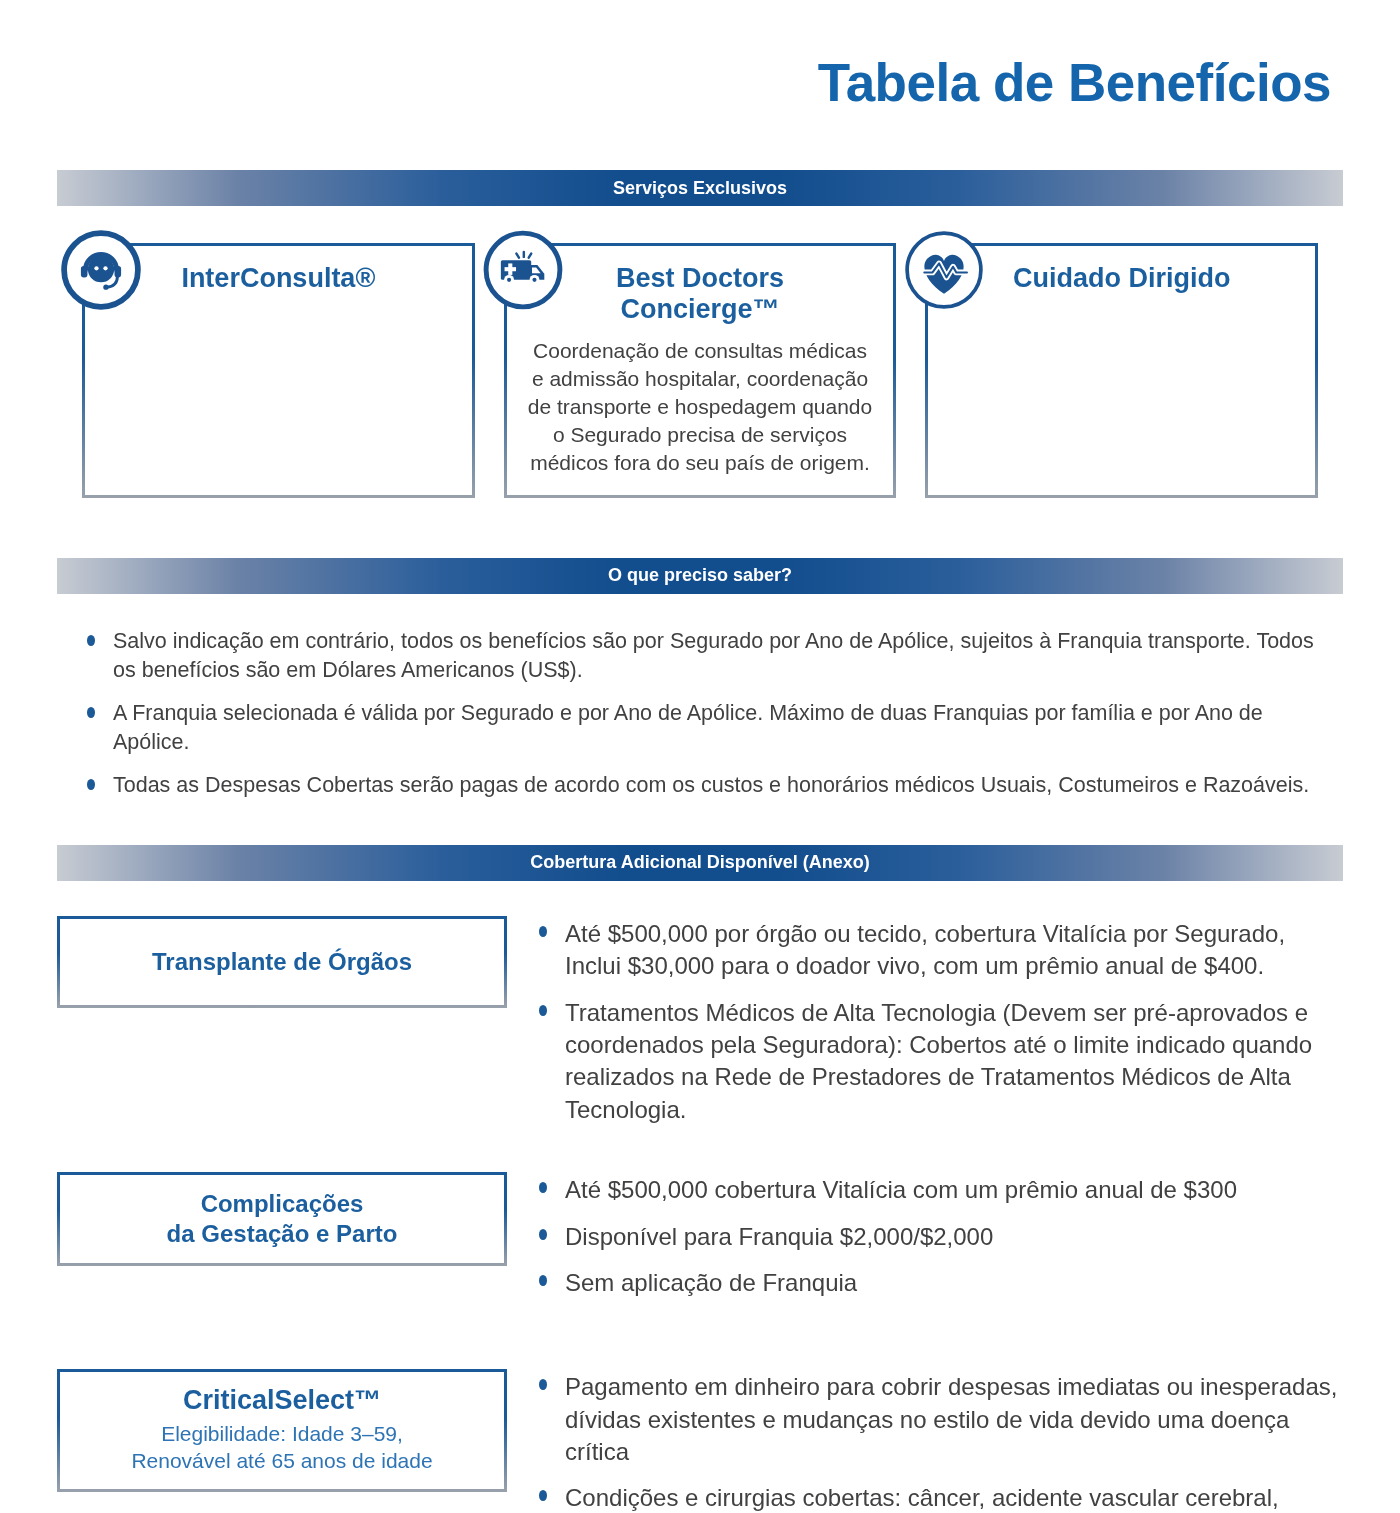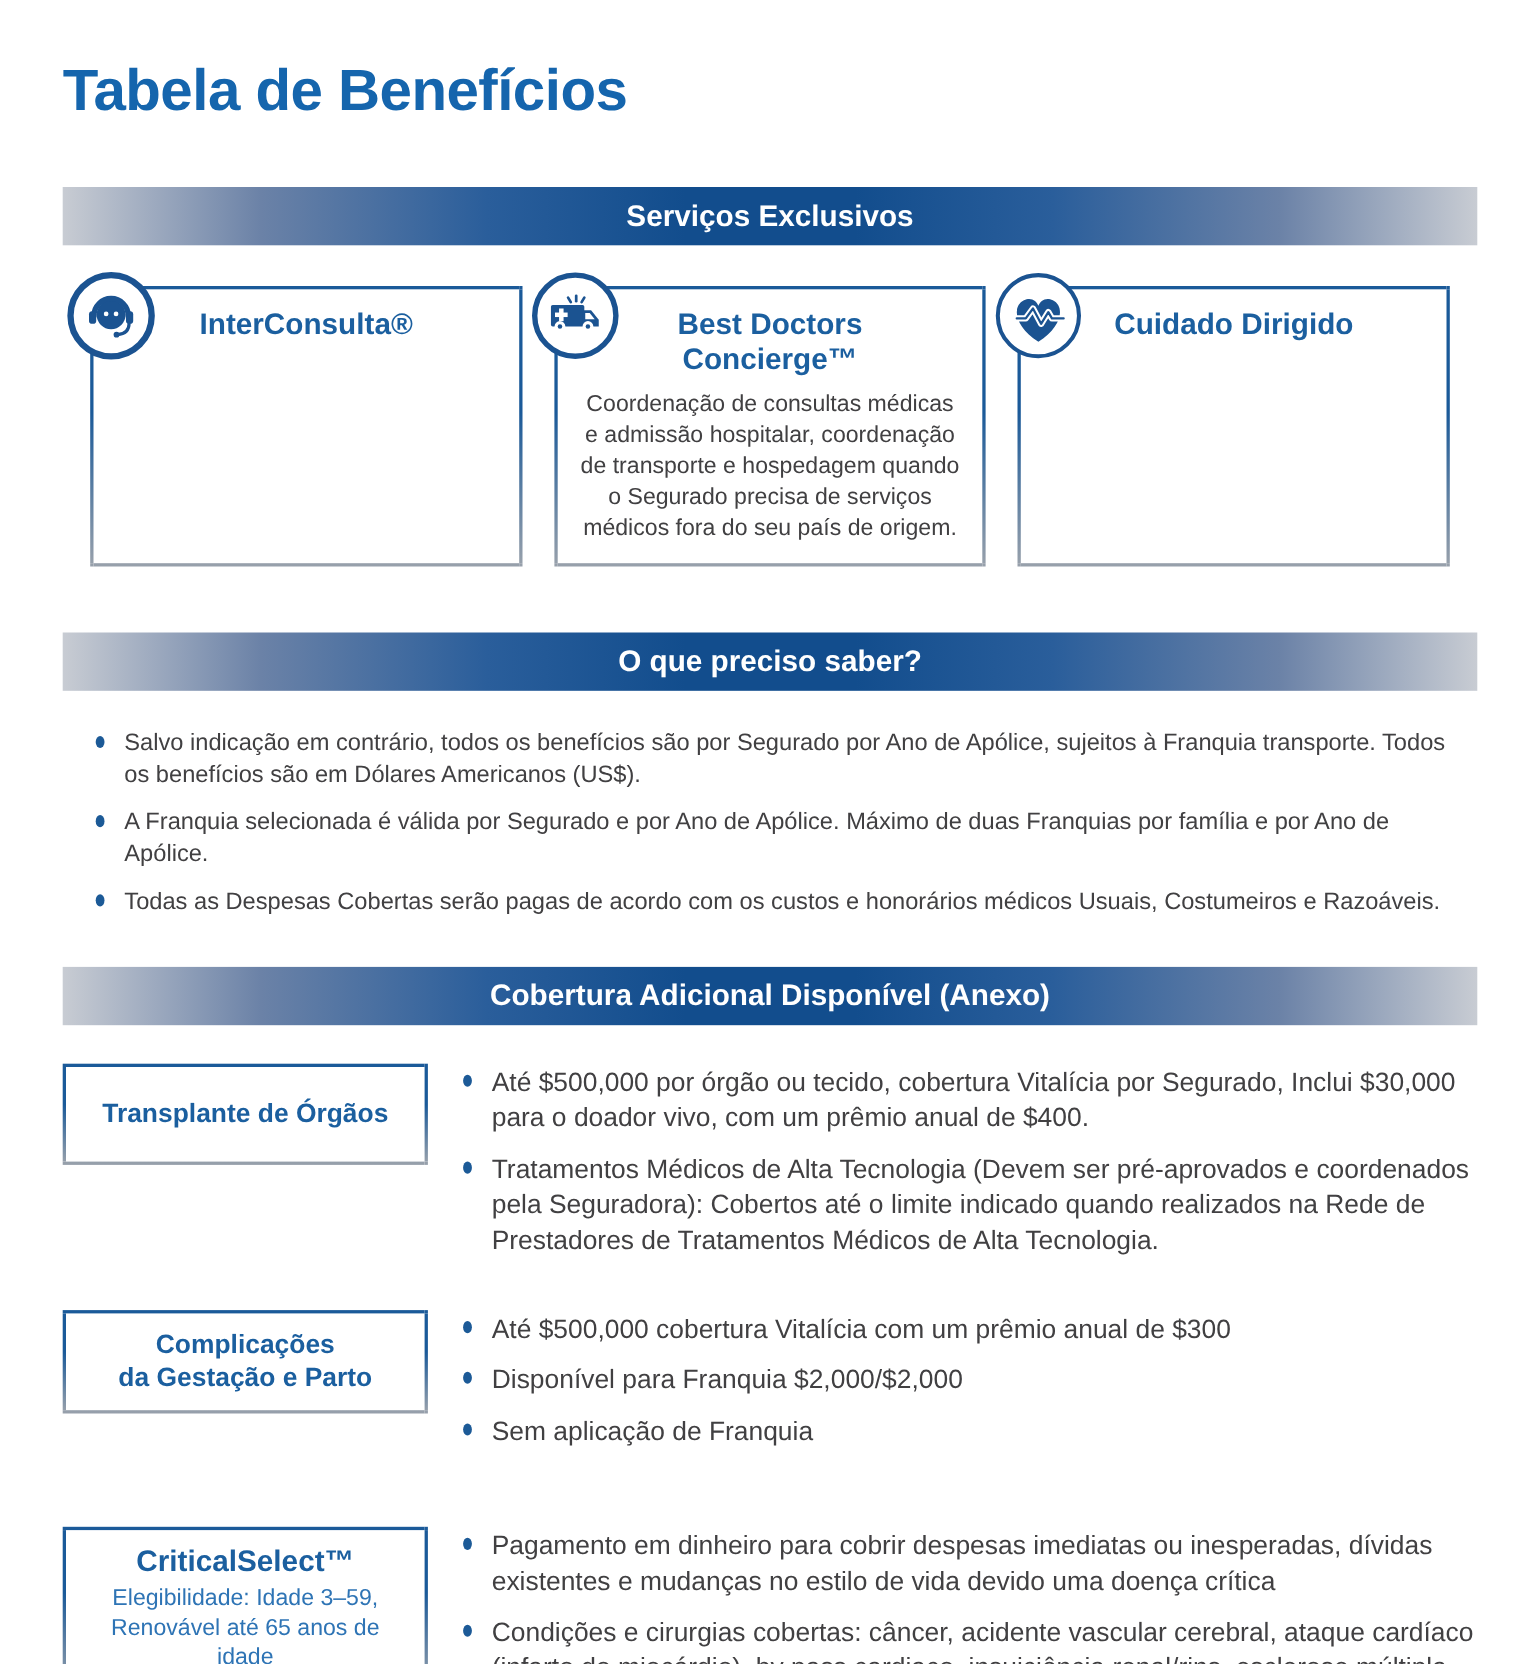--- a/index.html
+++ b/index.html
@@ -6,31 +6,32 @@
   html,body { background:#ffffff; }
   body {
     width:1400px; height:1513px;
     font-family:"Liberation Sans", sans-serif;
     color:#414042;
     padding:0 57px;
     overflow:hidden;
   }
   .title {
     margin-top:52px;
+    text-align:right;
     font-size:53px;
     font-weight:bold;
     color:#1565ad;
     letter-spacing:-0.5px;
     padding-right:12px;
   }
   .banner {
-    height:53px;
+    height:36px;
     display:flex; align-items:center; justify-content:center;
     color:#ffffff;
-    font-size:27px; font-weight:bold;
+    font-size:18px; font-weight:bold;
     background:linear-gradient(90deg,
       #c8ccd3 0%, #6b82a7 14%, #2a5e9b 30%, #124d8d 44%,
       #124d8d 56%, #2a5e9b 70%, #6b82a7 86%, #c8ccd3 100%);
   }
   .banner-1 { margin-top:57px; }
   .banner-2 { margin-top:60px; }
   .banner-3 { margin-top:45px; }
 
   
   .cards {
@@ -90,21 +91,21 @@
   
   .cov-row {
     display:flex;
     align-items:flex-start;
   }
   .cov-row-1 { margin-top:35px; }
   .cov-row-2 { margin-top:46px; }
   .cov-row-3 { margin-top:70px; }
   .label-box {
     flex:none;
-    width:332px;
+    width:450px;
     background:#fff;
     border:3px solid;
     border-image:linear-gradient(180deg,#1b5a99 0%,#1b5a99 40%,#97a0ab 100%) 1;
     display:flex; flex-direction:column;
     align-items:center; justify-content:center;
     text-align:center;
     padding:14px 28px;
   }
   .label-box-1 { min-height:92px; }
   .label-box-2 { min-height:88px; }

